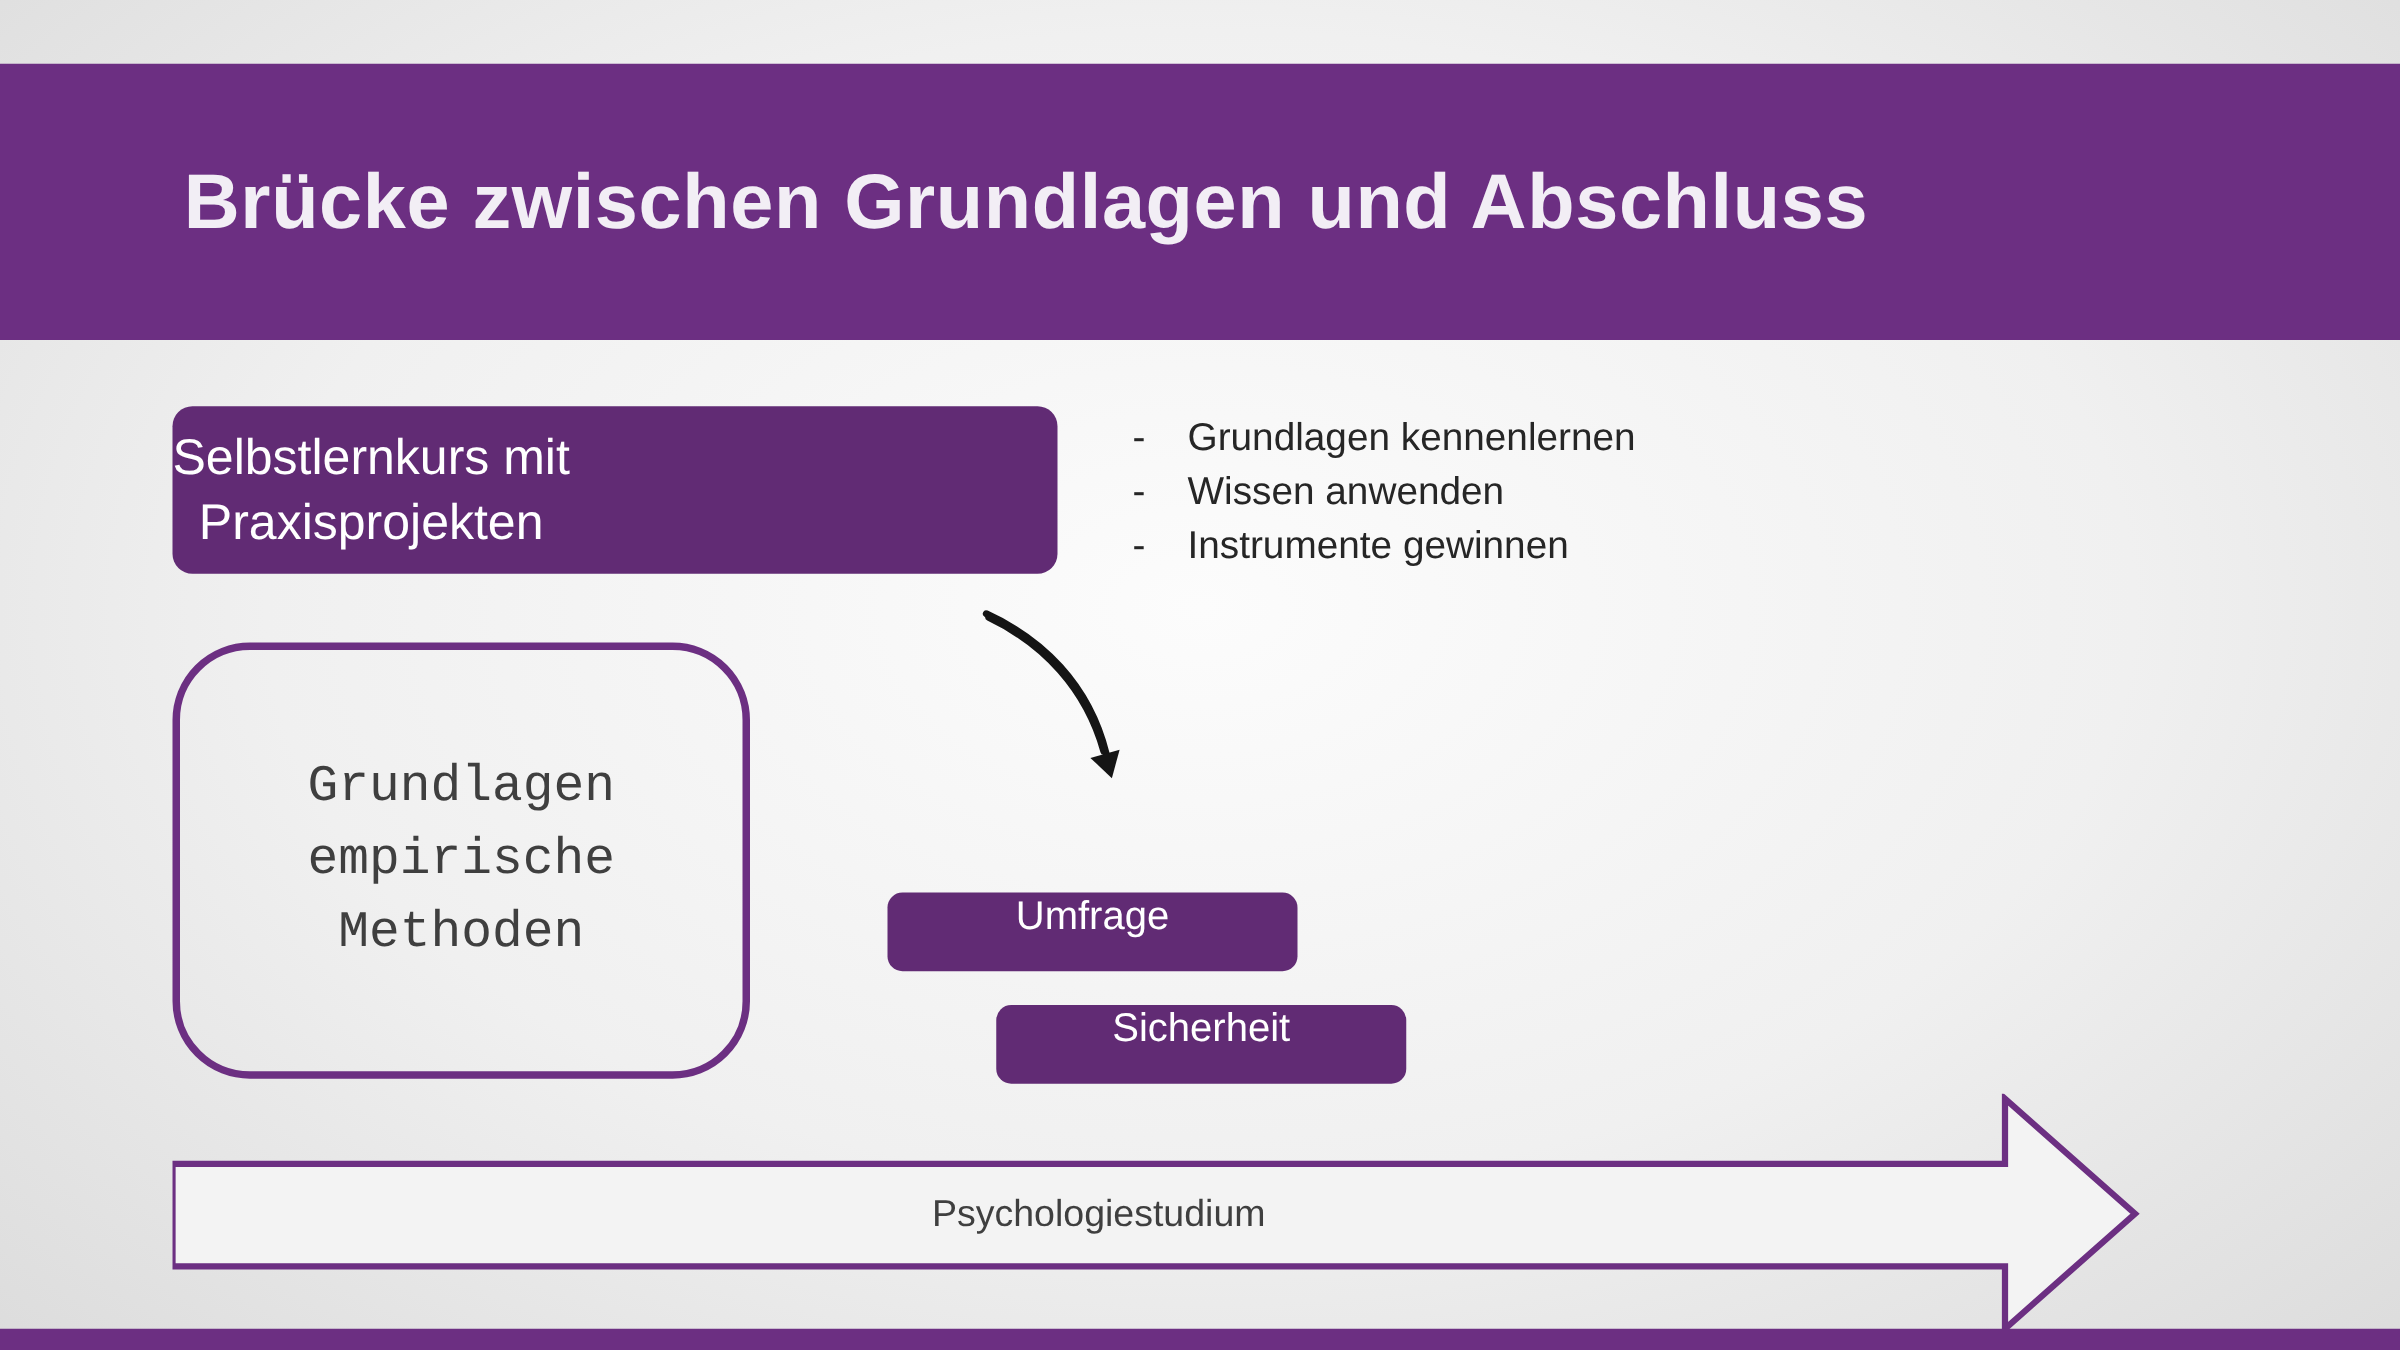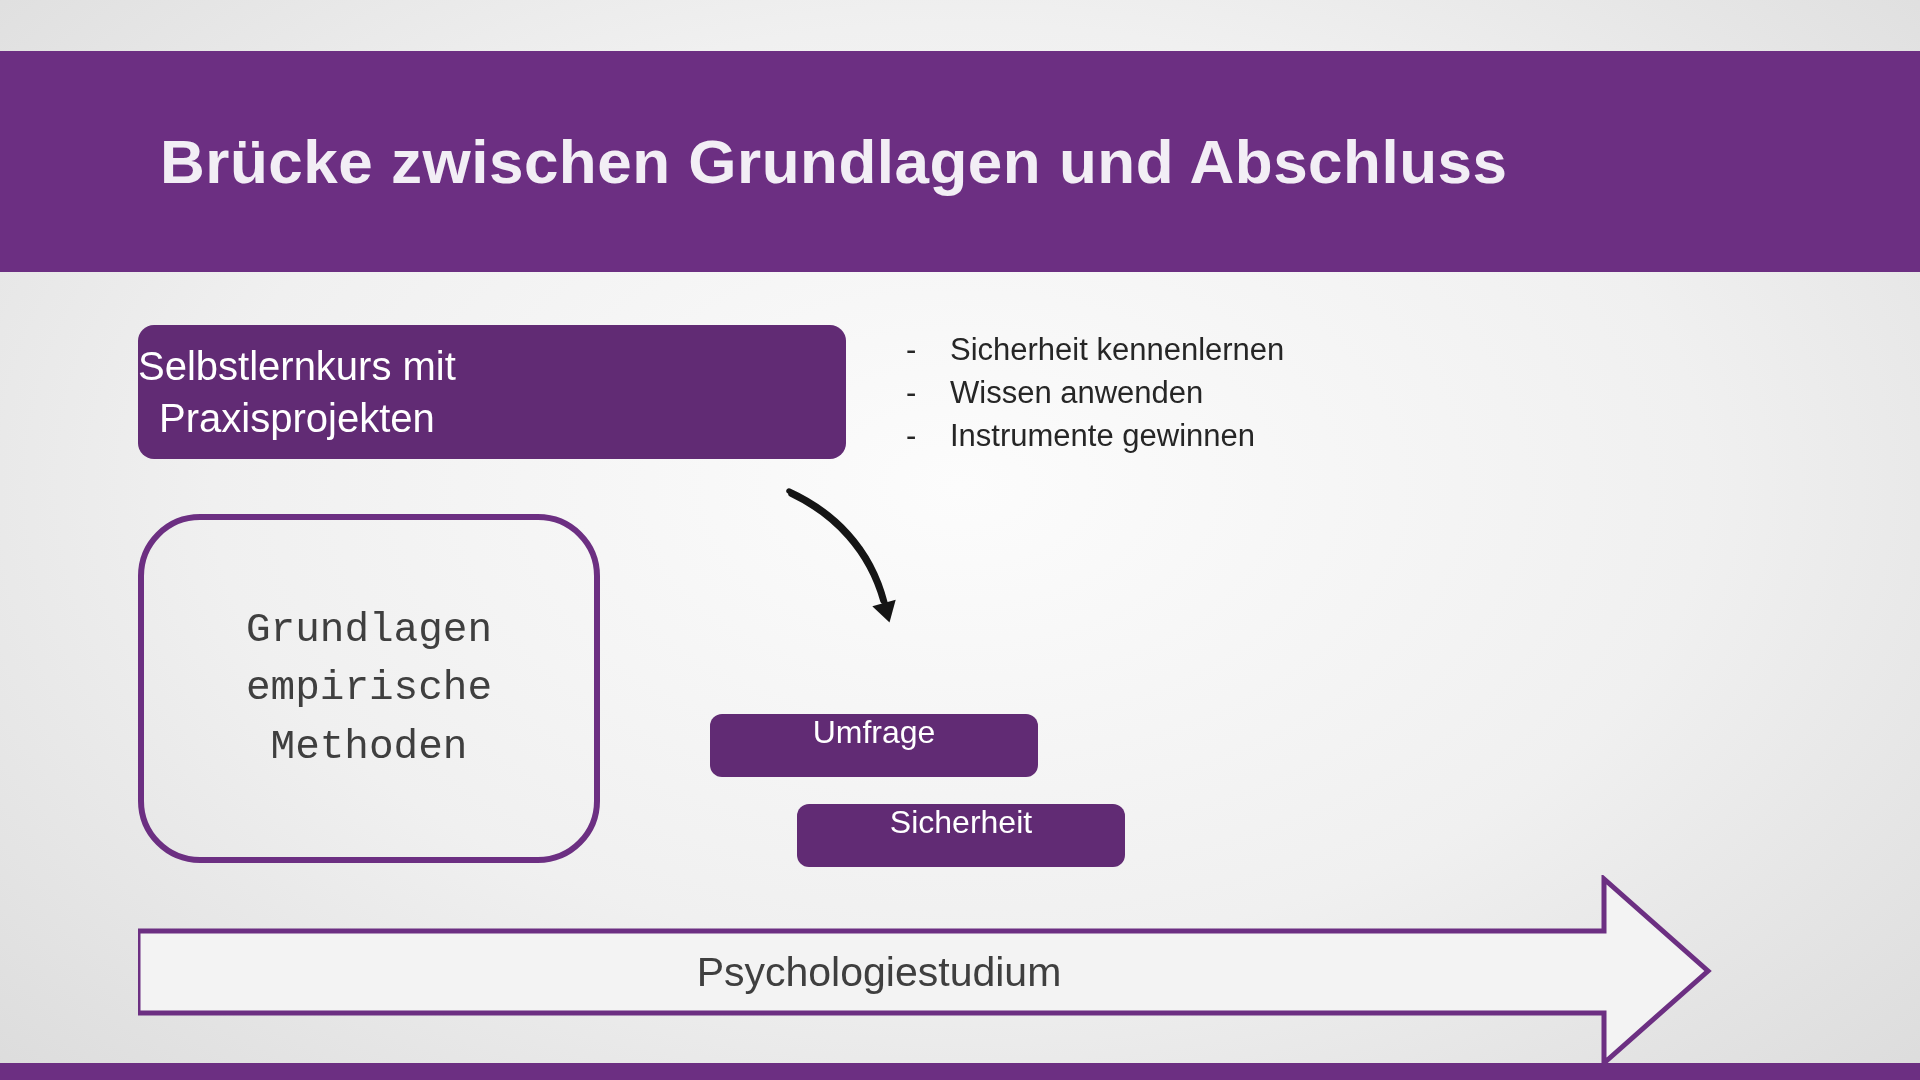--- a/index.html
+++ b/index.html
@@ -14,21 +14,21 @@
   html,body{width:1920px;height:1080px;overflow:hidden;}
   body{
     font-family:"Liberation Sans","DejaVu Sans",sans-serif;
     background:radial-gradient(ellipse at 50% 45%, #fcfcfc 0%, #f0f0f0 55%, #dcdcdc 100%);
   }
   .slide{position:relative;width:1920px;height:1080px;}
 
   .header-band{
     position:absolute;left:0;top:51px;width:1920px;height:221px;
     background:var(--purple);
-    display:flex;align-items:center;padding-left:13px;
+    display:flex;align-items:center;
   }
   .slide-title{
     margin-left:147px;
     font-size:62px;font-weight:bold;color:var(--title-color);
     letter-spacing:0.5px;
   }
 
   .course-box{
     position:absolute;left:138px;top:325px;width:708px;height:134px;
     background:var(--purple-deep);border-radius:16px;
@@ -68,21 +68,21 @@
   }
   .tag .label{color:#fff;font-size:32px;}
   .tag-umfrage{left:710px;top:714px;}
   .tag-experiment{left:797px;top:804px;}
 
   .timeline-arrow{position:absolute;left:138px;top:875px;width:1580px;height:195px;}
   .timeline-arrow polygon{fill:var(--arrow-fill);stroke:var(--purple);stroke-width:5;stroke-linejoin:miter;}
   .timeline-label{
     position:absolute;left:138px;top:931px;width:1466px;height:82px;
     display:flex;align-items:center;justify-content:center;
-    color:var(--text-dark);font-size:41px;padding-left:16px;
+    color:var(--text-dark);font-size:30px;padding-left:16px;
   }
 
   .bottom-strip{
     position:absolute;left:0;top:1063px;width:1920px;height:17px;
     background:var(--purple);
   }
 </style>
 </head>
 <body>
 
@@ -93,21 +93,21 @@
   </div>
 
   <div class="course-box">
     <div class="label">Selbstlernkurs mit
 Praxisprojekten</div>
   </div>
 
   <div class="bullet-list">
     <div class="bullet-row">
       <span class="bullet-marker">-</span>
-      <span>Sicherheit kennenlernen</span>
+      <span>Grundlagen kennenlernen</span>
     </div>
     <div class="bullet-row">
       <span class="bullet-marker">-</span>
       <span>Wissen anwenden</span>
     </div>
     <div class="bullet-row">
       <span class="bullet-marker">-</span>
       <span>Instrumente gewinnen</span>
     </div>
   </div>

